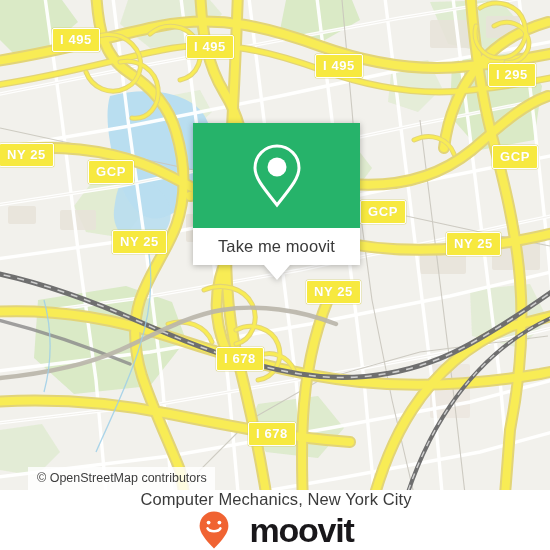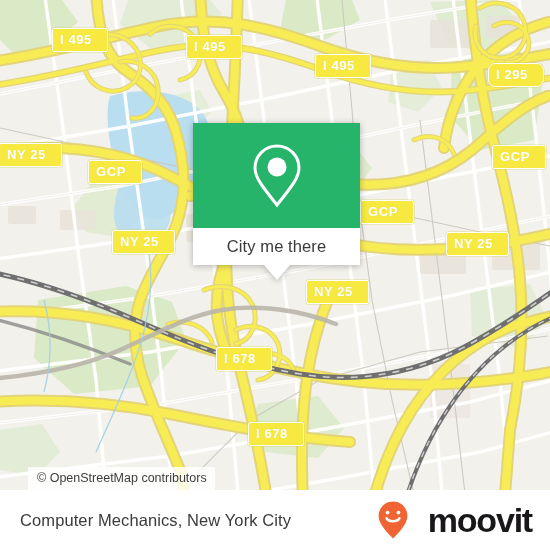--- a/index.html
+++ b/index.html
@@ -31,21 +31,21 @@
   .shield {
     position: absolute;
     background: #f7e93f;
     border: 1.6px solid #ffffff;
     border-radius: 2px;
     color: #ffffff;
     font-family: "Liberation Sans", sans-serif;
     font-weight: bold;
     font-size: 13px;
     line-height: 1;
-    padding: 4px 15px 5px 7px;
+    padding: 4px 7px 5px 7px;
     letter-spacing: 0.6px;
     white-space: nowrap;
     box-shadow: 0 0 0 0.5px rgba(210,200,80,0.55);
     text-shadow: 0 0 1px rgba(215,205,90,0.6);
   }
 
   
   #attribution {
     position: absolute;
     left: 0;
@@ -107,20 +107,21 @@
     left: 0;
     bottom: 0;
     width: 550px;
     height: 60px;
     background: #ffffff;
     display: flex;
     align-items: center;
     justify-content: space-between;
     padding: 0 18px 0 20px;
     box-sizing: border-box;
+    flex-direction: column;
   }
   #footer-title {
     color: #3b3b3b;
     font-size: 16.5px;
     font-family: "Liberation Sans", sans-serif;
     letter-spacing: 0.1px;
     white-space: nowrap;
   }
   #brand {
     display: flex;
@@ -331,21 +332,21 @@
           <path d="M148 248 C154 280 150 316 138 352 C126 388 110 420 96 452"></path>
           <path d="M44 300 C52 330 52 362 44 392"></path>
         </g>
 
       </g>
     </svg>
 
     <div class="shield" style="left:52px;  top:28px;">I 495</div>
     <div class="shield" style="left:186px; top:35px;">I 495</div>
     <div class="shield" style="left:315px; top:54px;">I 495</div>
-    <div class="shield" style="left:488px; top:63px;border-radius:7px;">I 295</div>
+    <div class="shield" style="left:488px; top:63px;">I 295</div>
     <div class="shield" style="left:-1px;  top:143px;">NY 25</div>
     <div class="shield" style="left:88px;  top:160px;">GCP</div>
     <div class="shield" style="left:492px; top:145px;">GCP</div>
     <div class="shield" style="left:360px; top:200px;">GCP</div>
     <div class="shield" style="left:112px; top:230px;">NY 25</div>
     <div class="shield" style="left:446px; top:232px;">NY 25</div>
     <div class="shield" style="left:306px; top:280px;">NY 25</div>
     <div class="shield" style="left:216px; top:347px;">I 678</div>
     <div class="shield" style="left:248px; top:422px;">I 678</div>
 
@@ -354,21 +355,21 @@
 
   <div id="callout">
     <div id="callout-top">
       <svg width="52" height="66" viewBox="0 0 52 66" xmlns="http://www.w3.org/2000/svg">
         <path d="M26 3 C13.8 3 4 12.8 4 25 C4 34 10 42 26 62 C42 42 48 34 48 25
                  C48 12.8 38.2 3 26 3 Z" fill="none" stroke="#ffffff" stroke-width="3"></path>
         <circle cx="26" cy="24" r="9.5" fill="#ffffff"></circle>
       </svg>
     </div>
     <div id="callout-bottom">
-      <span id="callout-label">City me there</span>
+      <span id="callout-label">Take me moovit</span>
       <div id="callout-tail"></div>
     </div>
   </div>
 
   <div id="footer">
     <div id="footer-title">Computer Mechanics, New York City</div>
     <div id="brand">
       <svg width="32" height="40" viewBox="0 0 32 40" xmlns="http://www.w3.org/2000/svg">
         <path d="M16 1.5 C8.0 1.5 1.6 7.9 1.6 15.9 C1.6 22.4 7.2 29.5 16 38.5
                  C24.8 29.5 30.4 22.4 30.4 15.9 C30.4 7.9 24.0 1.5 16 1.5 Z" fill="#f06332"></path>

